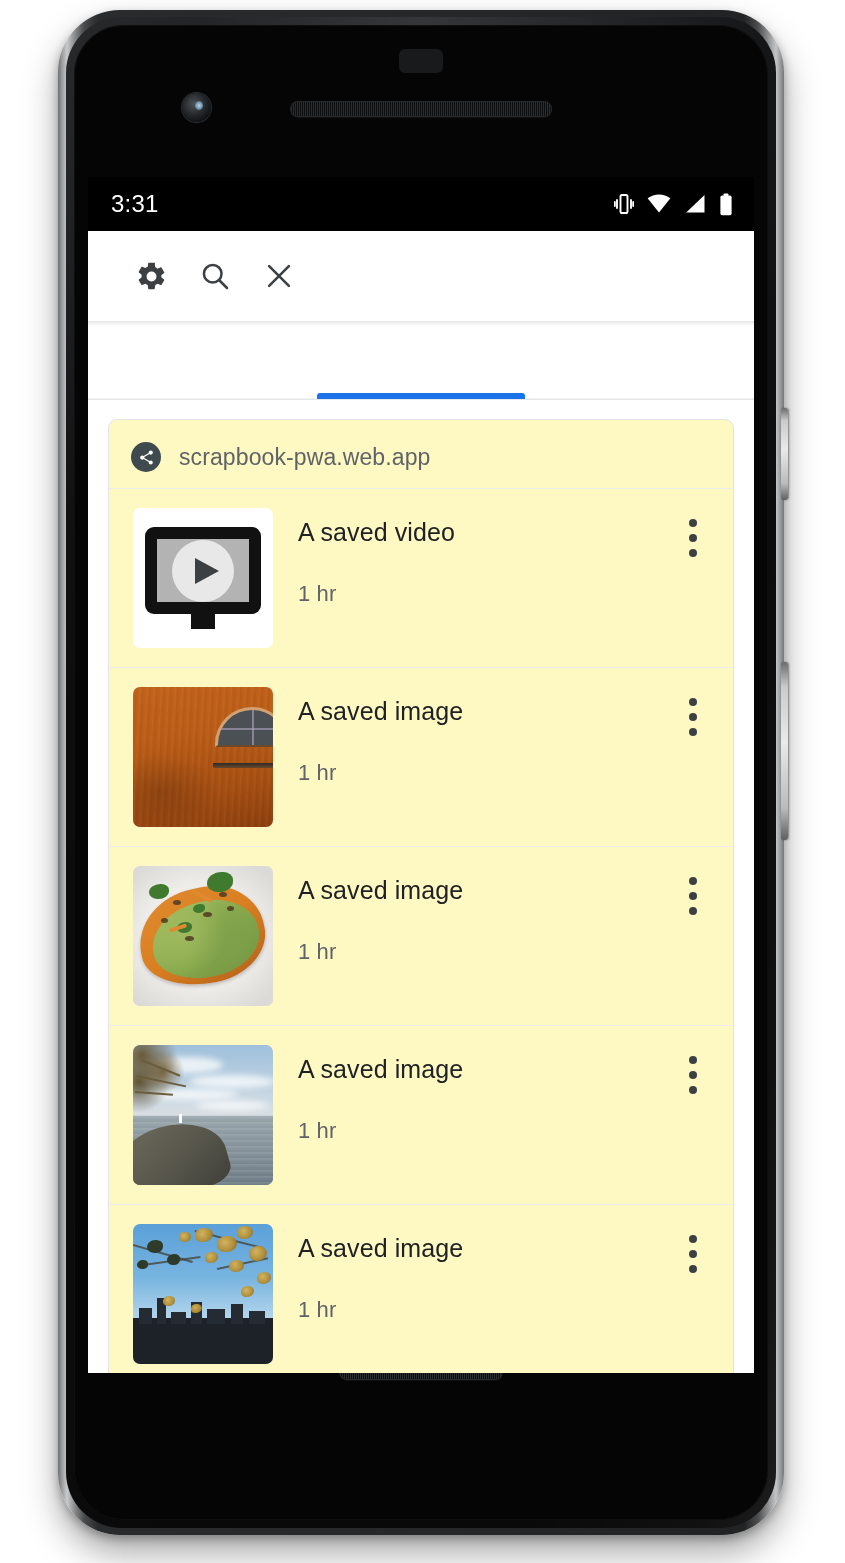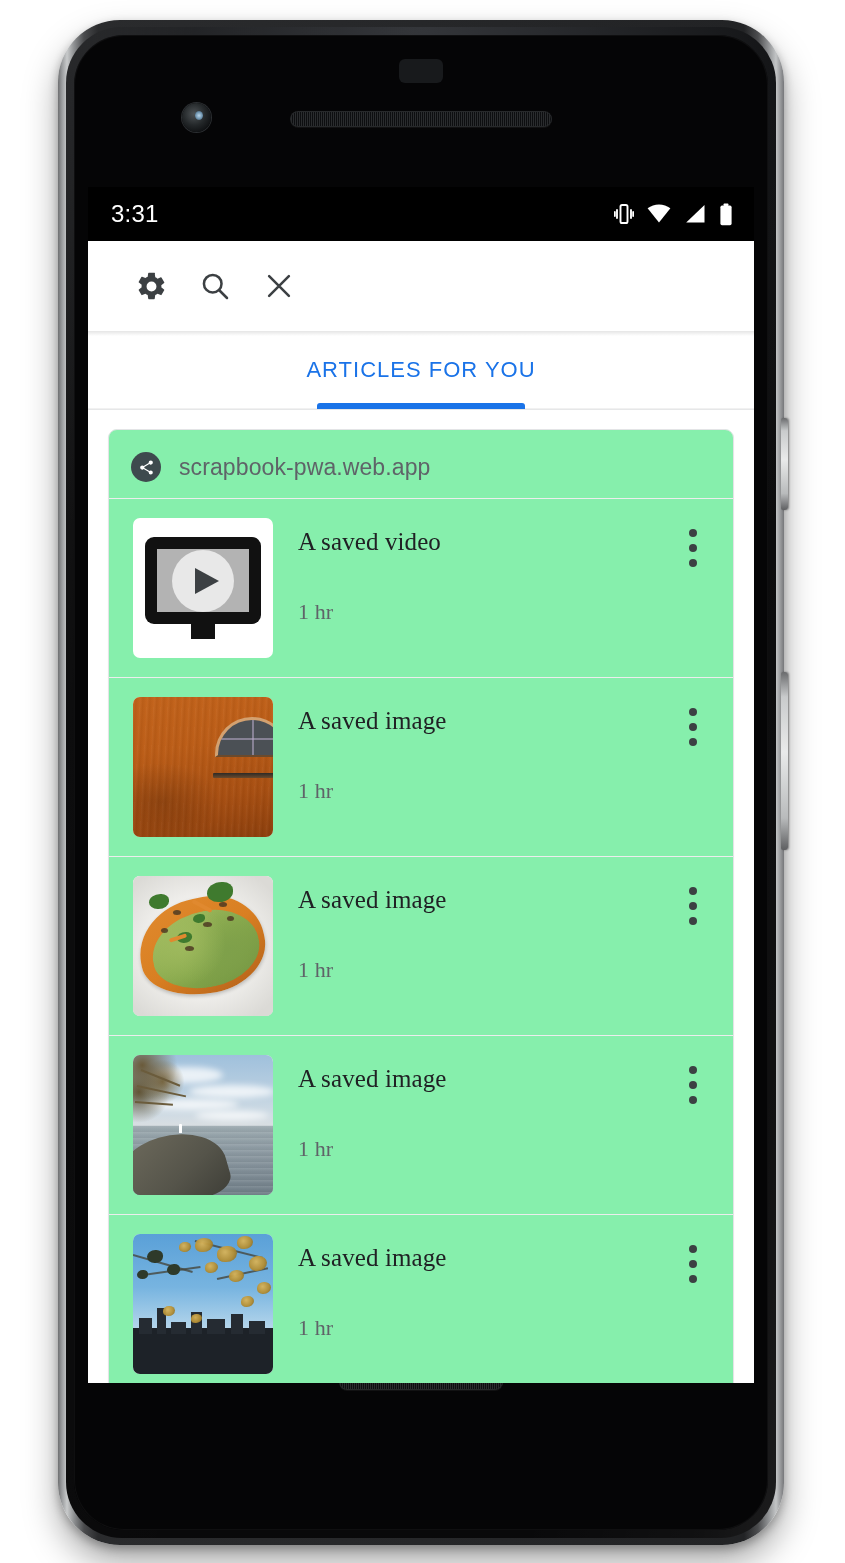--- a/index.html
+++ b/index.html
@@ -12,21 +12,21 @@
     height: 1563px;
     position: relative;
     overflow: hidden;
     font-family: "Liberation Sans", sans-serif;
   }
 
   
   #device {
     position: absolute;
     left: 58px;
-    top: 20px;
+    top: 10px;
     width: 726px;
     height: 1257px;
   }
 
   
   .rail {
     position: absolute;
     left: 0; top: 0;
     width: 726px; height: 1525px;
     border-radius: 62px;
@@ -228,21 +228,21 @@
 
   
   #content {
     background: #ffffff;
     padding: 19px 20px 0 20px;
     box-sizing: border-box;
     height: 974px;
     overflow: hidden;
   }
   #article-card {
-    background: #86efac;
+    background: #fef9c3;
     border: 1px solid #e3e4e6;
     border-radius: 9px;
     overflow: hidden;
     box-shadow: 0 1px 2px rgba(0,0,0,0.035);
   }
   #card-source {
     display: flex;
     align-items: center;
     padding: 22px 0 16px 22px;
   }
@@ -280,31 +280,30 @@
     flex: none;
     overflow: hidden;
     position: relative;
     background: #f1f3f4;
   }
   .item-text {
     flex: 1;
     padding-left: 25px;
     padding-top: 10px;
     min-width: 0;
-    font-family: Liberation Serif, serif;
   }
   .item-title {
     font-size: 25px;
     color: #202124;
     letter-spacing: 0.1px;
   }
   .item-sub {
     font-size: 22px;
     color: #5f6368;
-    margin-top: 43px;
+    margin-top: 34px;
     letter-spacing: 0.1px;
   }
   .item-menu {
     width: 52px;
     height: 52px;
     margin-top: 4px;
     display: flex;
     flex-direction: column;
     align-items: center;
     justify-content: center;
@@ -550,21 +549,20 @@
 
       <div class="appbar-action">
         <svg width="32" height="32" viewBox="0 0 24 24">
           <path d="M4.6 4.6 L19.4 19.4 M19.4 4.6 L4.6 19.4" stroke="#3c4043" stroke-width="1.9" stroke-linecap="round"></path>
         </svg>
       </div>
     </div>
 
     <div id="tab-bar">
       <div class="tab active">
-        <span>ARTICLES FOR YOU</span>
         <span class="tab-indicator"></span>
       </div>
     </div>
 
     <div id="content">
       <div id="article-card">
 
         <div id="card-source">
           <div id="source-avatar">
             <svg width="17" height="17" viewBox="0 0 24 24">

